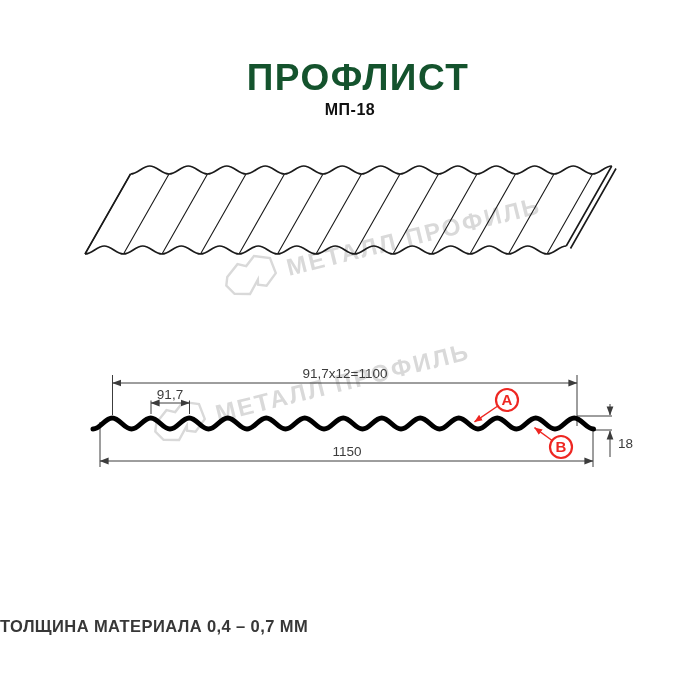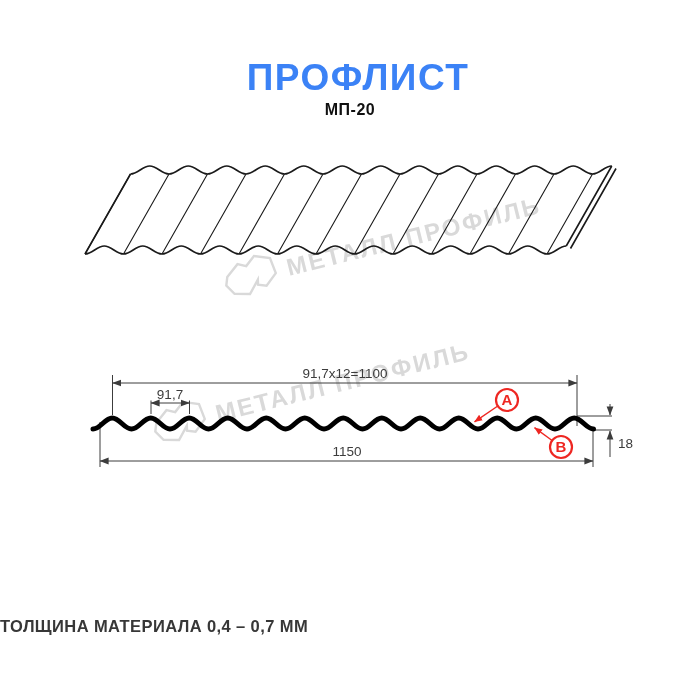--- a/index.html
+++ b/index.html
@@ -2,21 +2,21 @@
 <html><head>
 <meta charset="utf-8">
 <style>
   html,body{margin:0;padding:0;}
   body{
     width:700px;height:700px;position:relative;background:#ffffff;overflow:hidden;
     font-family:"Liberation Sans", sans-serif;
   }
   .page-title{
     position:absolute;left:16px;right:0;top:57px;text-align:center;
-    font-size:37px;font-weight:bold;letter-spacing:1.5px;color:#3b82f6;
+    font-size:37px;font-weight:bold;letter-spacing:1.5px;color:#14532d;
   }
   .page-subtitle{
     position:absolute;left:0;right:0;top:101px;text-align:center;
     font-size:16px;font-weight:bold;letter-spacing:0.5px;color:#101010;
   }
   .footer-note{
     position:absolute;left:0;right:0;top:617px;text-align:left;
     font-size:16.5px;font-weight:bold;letter-spacing:0.4px;color:#373737;
   }
   .watermark{
@@ -46,21 +46,21 @@
 </div>
 
 <div class="watermark wm2">
   <svg width="60" height="48" viewBox="0 0 60 48">
     <polygon points="9,18 22,8 30,12 40,4 55,10 57,26 45,36 37,33 38,28 27,40 12,36 6,26" fill="none" stroke="#d9d9d9" stroke-width="2.4"></polygon>
   </svg>
   <span class="watermark-text">МЕТАЛЛ ПРОФИЛЬ</span>
 </div>
 
 <div class="page-title">ПРОФЛИСТ</div>
-<div class="page-subtitle">МП-20</div>
+<div class="page-subtitle">МП-18</div>
 
 <svg id="sheet-svg" class="layer" width="560" height="120" viewBox="0 0 560 120">
   <path id="sheet-bottom-edge" fill="none" stroke="#1a1a1a" stroke-width="1.7" d="M 15 106 c 7.32 0 11.94 -8.00 19.25 -8.00 c 7.32 0 11.94 8.00 19.25 8.00 c 7.32 0 11.94 -8.00 19.25 -8.00 c 7.32 0 11.94 8.00 19.25 8.00 c 7.32 0 11.94 -8.00 19.25 -8.00 c 7.32 0 11.94 8.00 19.25 8.00 c 7.32 0 11.94 -8.00 19.25 -8.00 c 7.32 0 11.94 8.00 19.25 8.00 c 7.32 0 11.94 -8.00 19.25 -8.00 c 7.32 0 11.94 8.00 19.25 8.00 c 7.32 0 11.94 -8.00 19.25 -8.00 c 7.32 0 11.94 8.00 19.25 8.00 c 7.32 0 11.94 -8.00 19.25 -8.00 c 7.32 0 11.94 8.00 19.25 8.00 c 7.32 0 11.94 -8.00 19.25 -8.00 c 7.32 0 11.94 8.00 19.25 8.00 c 7.32 0 11.94 -8.00 19.25 -8.00 c 7.32 0 11.94 8.00 19.25 8.00 c 7.32 0 11.94 -8.00 19.25 -8.00 c 7.32 0 11.94 8.00 19.25 8.00 c 7.32 0 11.94 -8.00 19.25 -8.00 c 7.32 0 11.94 8.00 19.25 8.00 c 7.32 0 11.94 -8.00 19.25 -8.00 c 7.32 0 11.94 8.00 19.25 8.00 c 7.32 0 11.94 -8.00 19.25 -8.00"></path>
   <path id="sheet-top-edge" fill="none" stroke="#1a1a1a" stroke-width="1.7" d="M 60.5 26 c 7.32 0 11.94 -8.00 19.25 -8.00 c 7.32 0 11.94 8.00 19.25 8.00 c 7.32 0 11.94 -8.00 19.25 -8.00 c 7.32 0 11.94 8.00 19.25 8.00 c 7.32 0 11.94 -8.00 19.25 -8.00 c 7.32 0 11.94 8.00 19.25 8.00 c 7.32 0 11.94 -8.00 19.25 -8.00 c 7.32 0 11.94 8.00 19.25 8.00 c 7.32 0 11.94 -8.00 19.25 -8.00 c 7.32 0 11.94 8.00 19.25 8.00 c 7.32 0 11.94 -8.00 19.25 -8.00 c 7.32 0 11.94 8.00 19.25 8.00 c 7.32 0 11.94 -8.00 19.25 -8.00 c 7.32 0 11.94 8.00 19.25 8.00 c 7.32 0 11.94 -8.00 19.25 -8.00 c 7.32 0 11.94 8.00 19.25 8.00 c 7.32 0 11.94 -8.00 19.25 -8.00 c 7.32 0 11.94 8.00 19.25 8.00 c 7.32 0 11.94 -8.00 19.25 -8.00 c 7.32 0 11.94 8.00 19.25 8.00 c 7.32 0 11.94 -8.00 19.25 -8.00 c 7.32 0 11.94 8.00 19.25 8.00 c 7.32 0 11.94 -8.00 19.25 -8.00 c 7.32 0 11.94 8.00 19.25 8.00 c 7.32 0 11.94 -8.00 19.25 -8.00"></path>
   <path id="sheet-side-edges" fill="none" stroke="#1a1a1a" stroke-width="1.6" d="M15 106 L60.5 26 M496.25 98 L541.75 18 M500.5 100.5 L546 20.5"></path>
   <path id="sheet-ribs" fill="none" stroke="#1a1a1a" stroke-width="1.1" d="M15.00 106 L60.50 26 M53.50 106 L99.00 26 M92.00 106 L137.50 26 M130.50 106 L176.00 26 M169.00 106 L214.50 26 M207.50 106 L253.00 26 M246.00 106 L291.50 26 M284.50 106 L330.00 26 M323.00 106 L368.50 26 M361.50 106 L407.00 26 M400.00 106 L445.50 26 M438.50 106 L484.00 26 M477.00 106 L522.50 26 "></path>
 </svg>
 
 <svg id="profile-svg" class="layer" width="560" height="125" viewBox="0 0 560 125">
   <defs>

